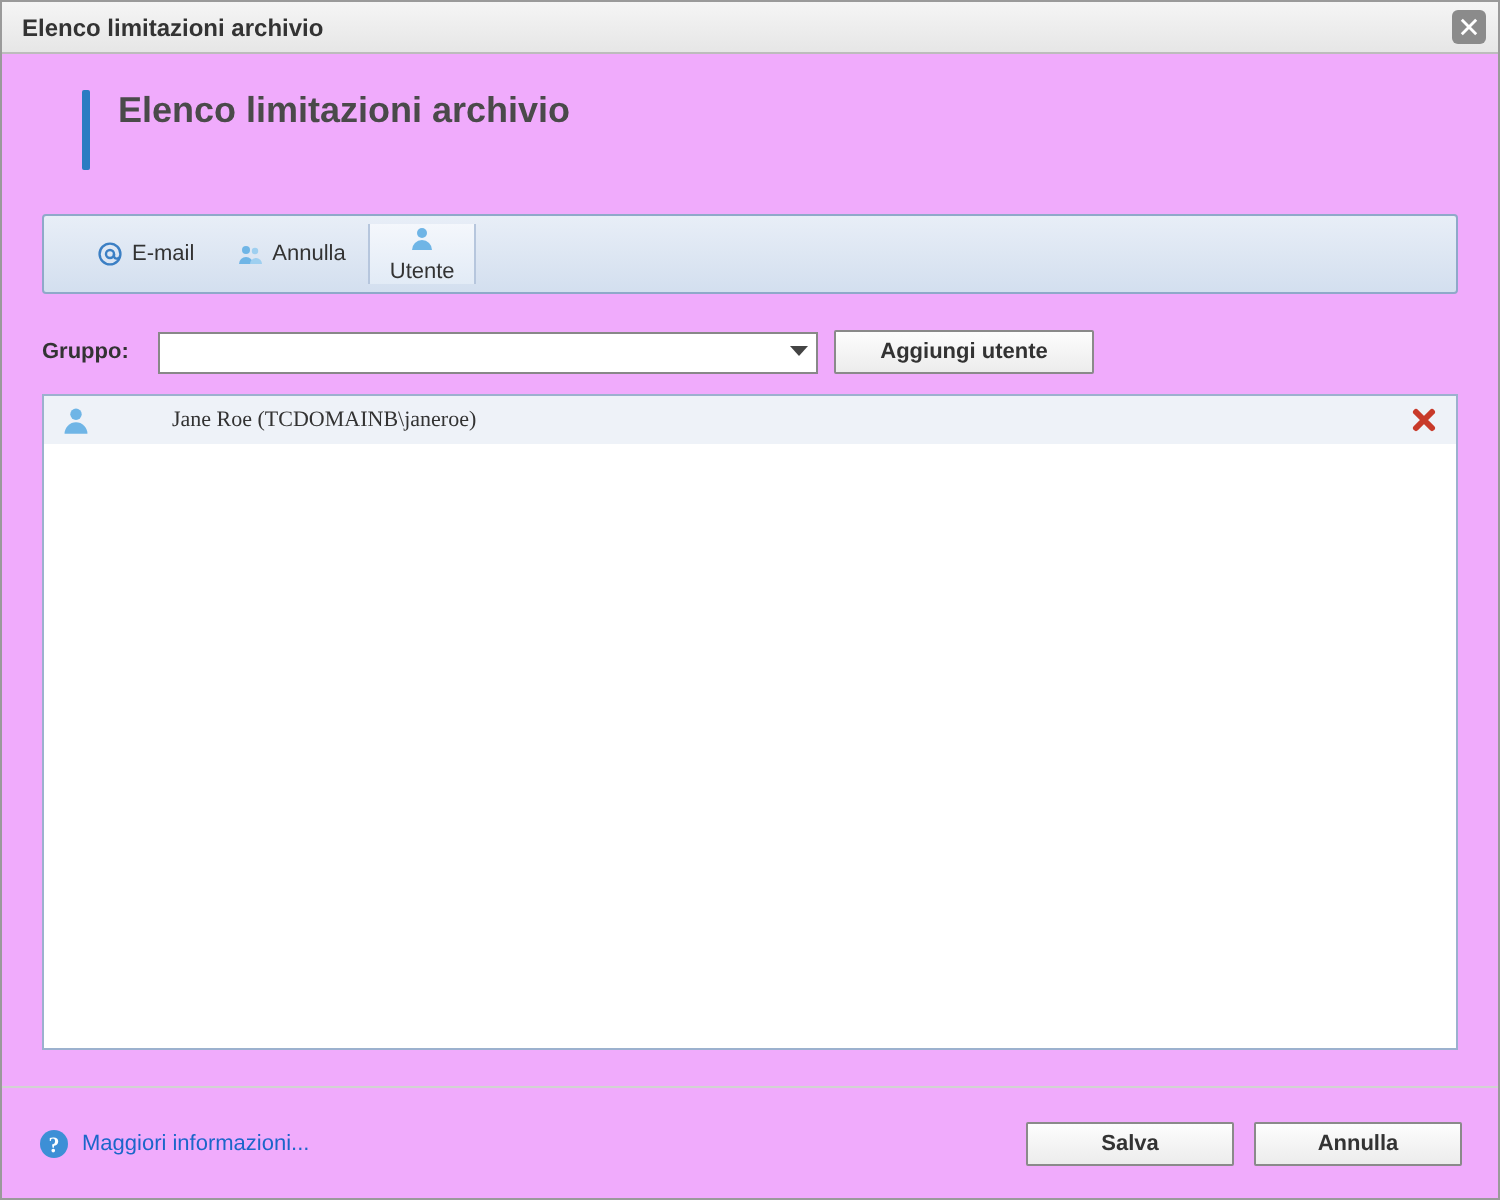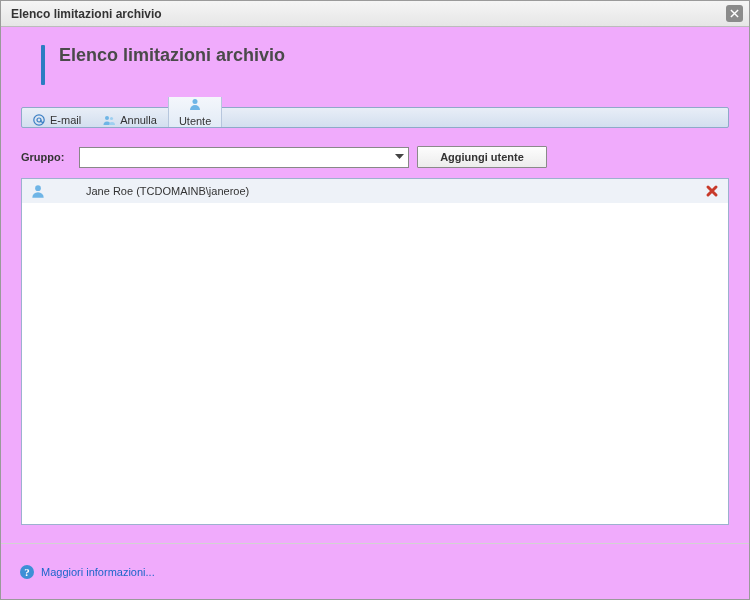--- a/index.html
+++ b/index.html
@@ -71,27 +71,27 @@
     font-weight: bold;
     color: #4a4a4a;
   }
   .header-text p {
     margin: 0;
     font-size: 11px;
     color: #666;
   }
 
   .tabbar {
-    height: 21px;
+    height: 40px;
     border: 1px solid #8fa9c9;
     border-radius: 2px;
     background: linear-gradient(#e8eef7, #d3dfef);
     display: flex;
-    align-items: flex-end;
-    padding: 0;
+    align-items: center;
+    padding: 16px;
   }
   .tab {
     display: flex;
     align-items: center;
     gap: 4px;
     padding: 0 10px;
     font-size: 11px;
     color: #333;
     cursor: pointer;
     border-right: 1px solid transparent;
@@ -164,20 +164,21 @@
     min-height: 240px;
     overflow: auto;
   }
   .list-row {
     display: flex;
     align-items: center;
     height: 24px;
     padding: 0 8px;
     gap: 10px;
     font-size: 11px;
+    font-family: Liberation Serif, serif;
   }
   .list-row:nth-child(odd) { background: #eef2f8; }
   .list-row .user-icon { width:16px; height:16px; display:flex; align-items:center; justify-content:center;}
   .list-row .row-text { flex:1; padding-left: 30px; }
   .list-row .delete-icon { width:16px; height:16px; cursor:pointer; display:flex; align-items:center; justify-content:center;}
 
   .footer {
     border-top: 1px solid #d2d2d2;
     height: 56px;
     display: flex;
@@ -295,15 +296,19 @@
   <div class="footer">
     <div class="footer-left">
       <span class="help-icon">
         <svg width="16" height="16" viewBox="0 0 16 16">
             <circle cx="8" cy="8" r="7" fill="#3d8fd6"></circle>
             <text x="8" y="12" text-anchor="middle" font-size="11" font-family="Georgia" fill="#fff" font-weight="bold">?</text>
           </svg>
       </span>
       <span class="more-link">Maggiori informazioni...</span>
     </div>
+    <div class="footer-buttons">
+      <button class="btn">Salva</button>
+      <button class="btn">Annulla</button>
+    </div>
   </div>
 
 </div>
 
 </body></html>

